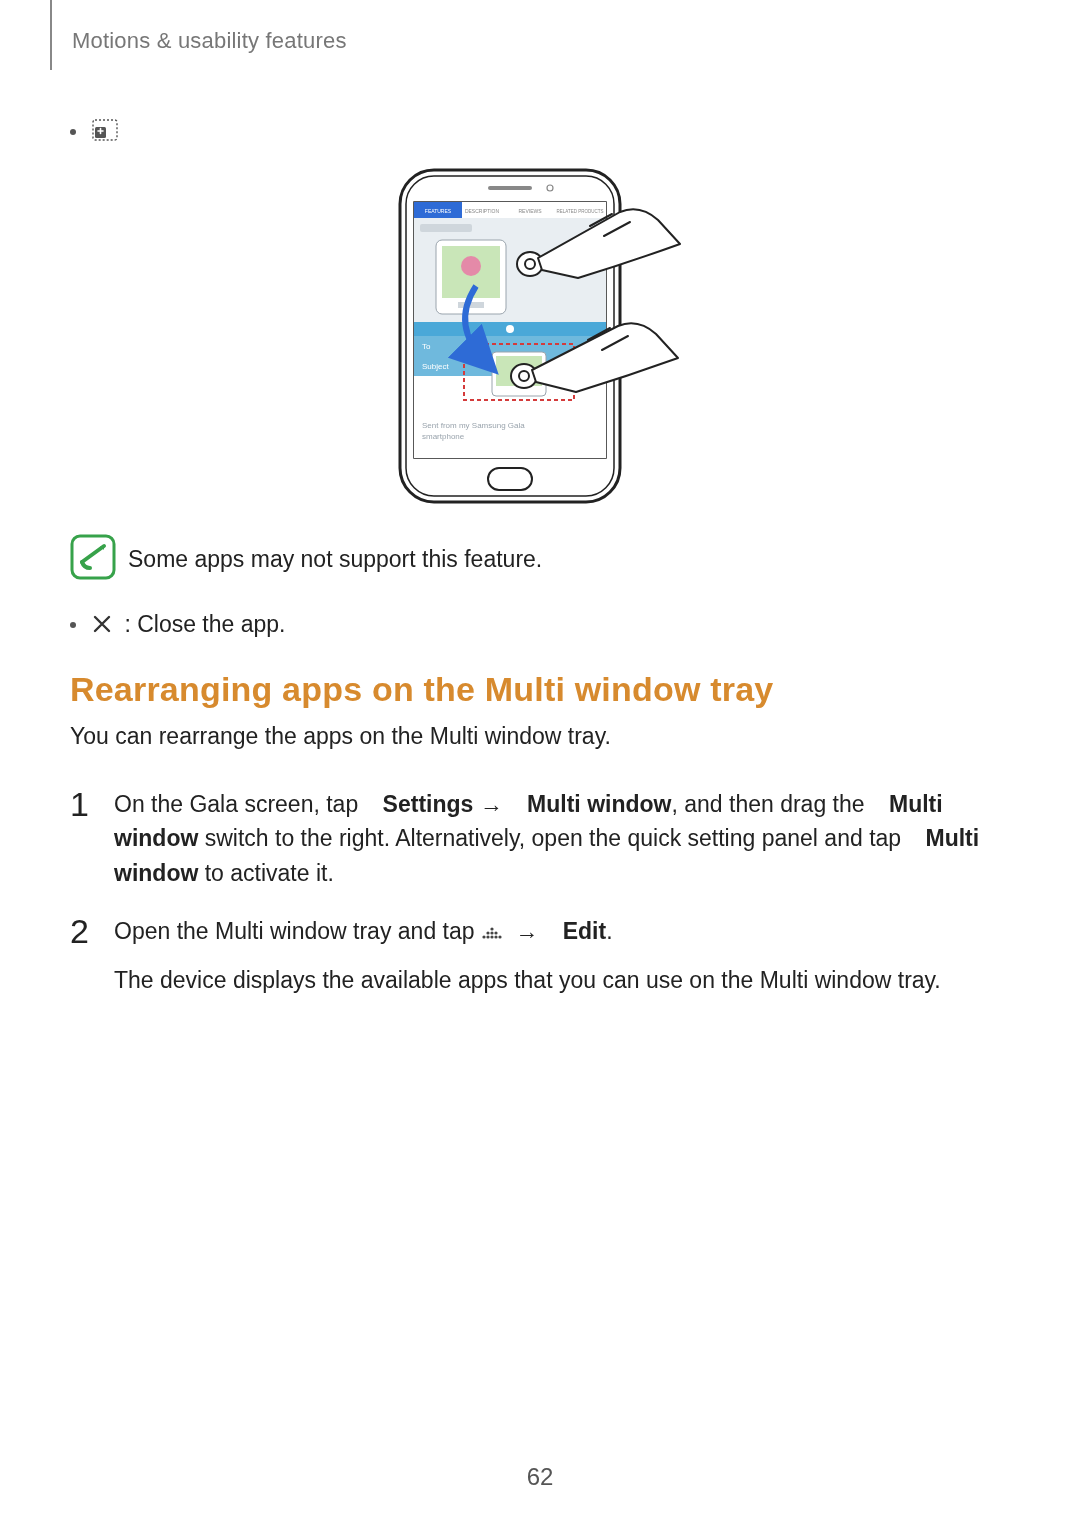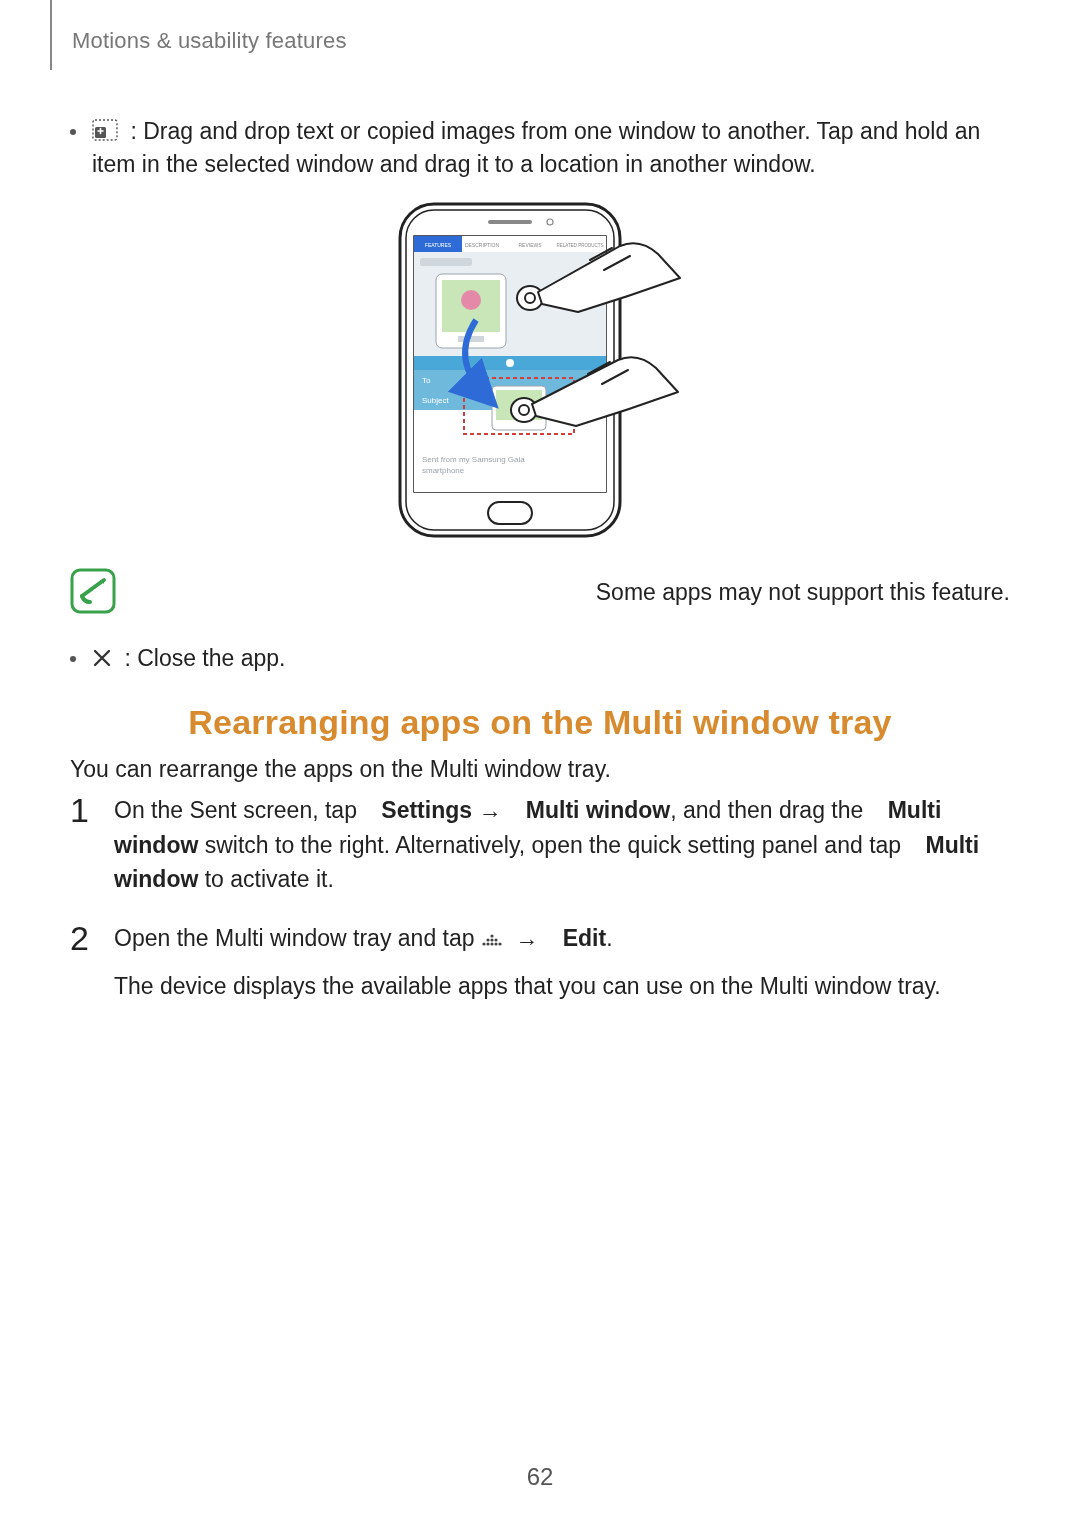--- a/index.html
+++ b/index.html
@@ -64,43 +64,41 @@
     margin-right: 6px;
   }
   .illus-wrap {
     display: flex;
     justify-content: center;
     margin: 18px 0 28px 0;
   }
   .note-row {
     display: flex;
     align-items: center;
-    gap: 28px;
+    gap: 12px;
     margin: 10px 0 24px 0;
-    justify-content: space-between;
   }
   .note-badge {
     flex: 0 0 auto;
   }
   .note-text {
     font-size: 23px;
     color: #222;
   }
   .section-heading {
     font-size: 34px;
     font-weight: 600;
     color: #d78a2e;
     margin: 28px 0 14px 0;
     letter-spacing: 0.2px;
-    text-align: center;
   }
   .section-intro {
     font-size: 23px;
     color: #222;
-    margin-bottom: 10px;
+    margin-bottom: 37px;
   }
   .step {
     display: flex;
     align-items: flex-start;
     gap: 18px;
     margin-bottom: 24px;
   }
   .step-num {
     font-size: 34px;
     font-weight: 400;
@@ -138,21 +136,21 @@
 
     <div class="bullet-row">
       <span class="bullet-dot"></span>
       <div class="bullet-body">
         <span class="inline-icon">
           <svg width="26" height="22" viewBox="0 0 26 22">
             <rect x="1" y="1" width="24" height="20" rx="2" fill="none" stroke="#555" stroke-width="1.4" stroke-dasharray="2 2"></rect>
             <rect x="3" y="8" width="11" height="11" rx="1.5" fill="#555"></rect>
             <path d="M6 12h5M8.5 9.5v5" stroke="#fff" stroke-width="1.6" stroke-linecap="round"></path>
           </svg>
-        </span><span> : Drag and drop text or copied images from one window to another. Tap and hold an item in the selected window and drag it to a location in another window.</span>
+        </span>
       </div>
     </div>
 
     <div class="illus-wrap">
       <svg width="320" height="340" viewBox="0 0 320 340">
 
         <rect x="20" y="4" width="220" height="332" rx="34" fill="#fff" stroke="#222" stroke-width="3"></rect>
         <rect x="26" y="10" width="208" height="320" rx="28" fill="#fff" stroke="#222" stroke-width="1.5"></rect>
 
         <rect x="108" y="20" width="44" height="4" rx="2" fill="#888"></rect>
@@ -239,21 +237,21 @@
       </div>
     </div>
 
     <h2 class="section-heading">Rearranging apps on the Multi window tray</h2>
     <p class="section-intro">You can rearrange the apps on the Multi window tray.</p>
 
     <div class="step">
       <div class="step-num">1</div>
       <div class="step-body">
         <p>
-          <span>On the Sent screen, tap </span><b>Settings</b><span> → </span><b>Multi window</b><span>, and then drag the </span><b>Multi window</b><span> switch to the right. Alternatively, open the quick setting panel and tap </span><b>Multi window</b><span> to activate it.</span>
+          <span>On the Gala screen, tap </span><b>Settings</b><span> → </span><b>Multi window</b><span>, and then drag the </span><b>Multi window</b><span> switch to the right. Alternatively, open the quick setting panel and tap </span><b>Multi window</b><span> to activate it.</span>
         </p>
       </div>
     </div>
 
     <div class="step">
       <div class="step-num">2</div>
       <div class="step-body">
         <p>
           <span>Open the Multi window tray and tap </span><span class="inline-icon" style="vertical-align:-1px;">
             <svg width="22" height="14" viewBox="0 0 22 14">

